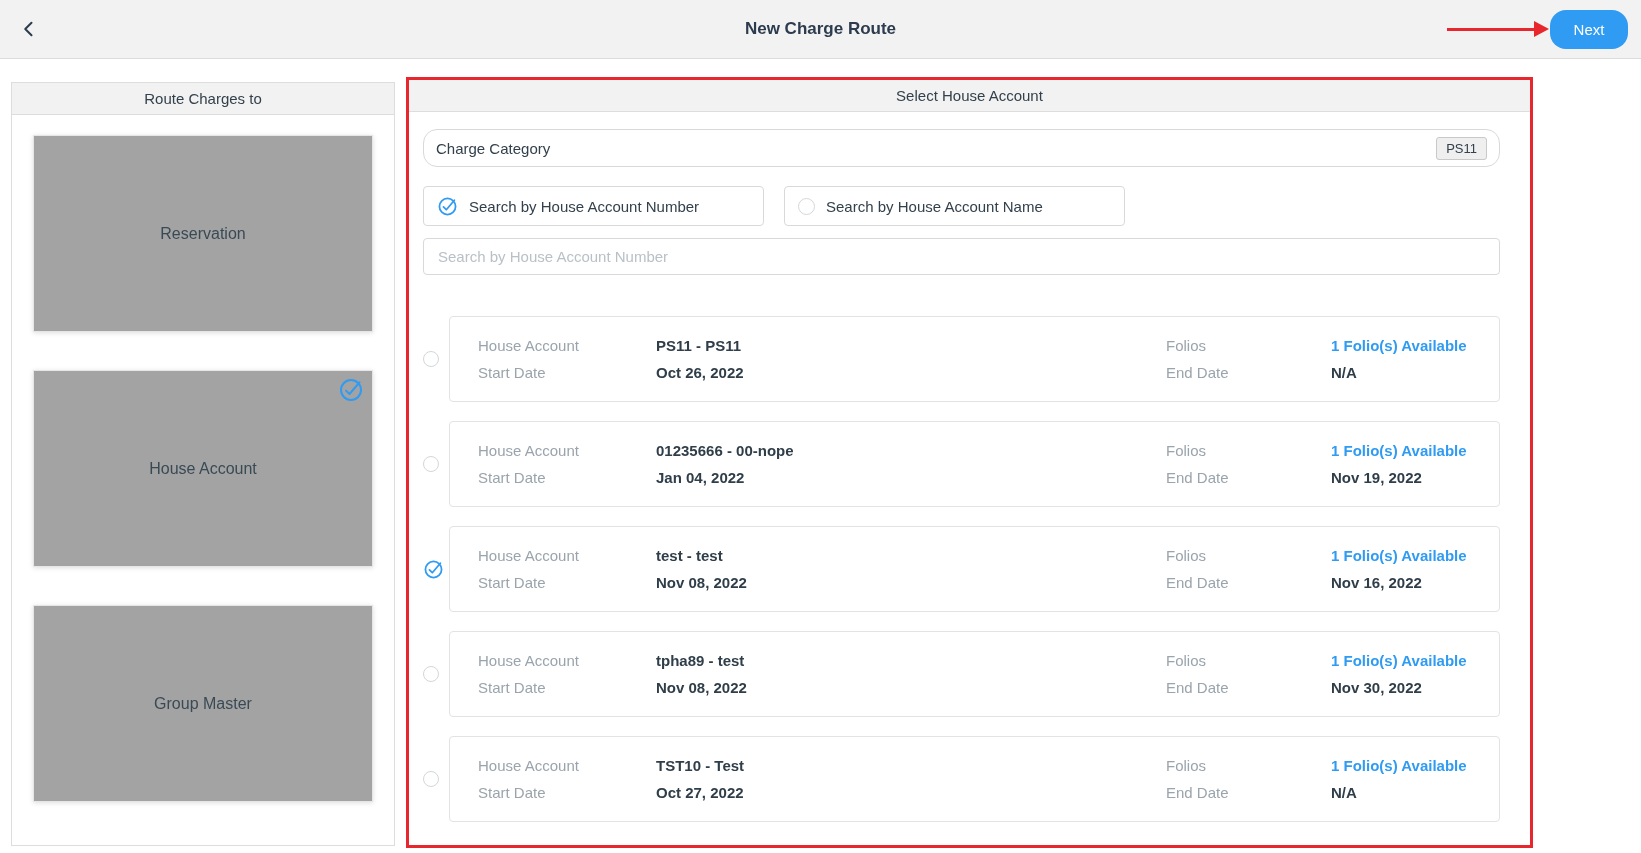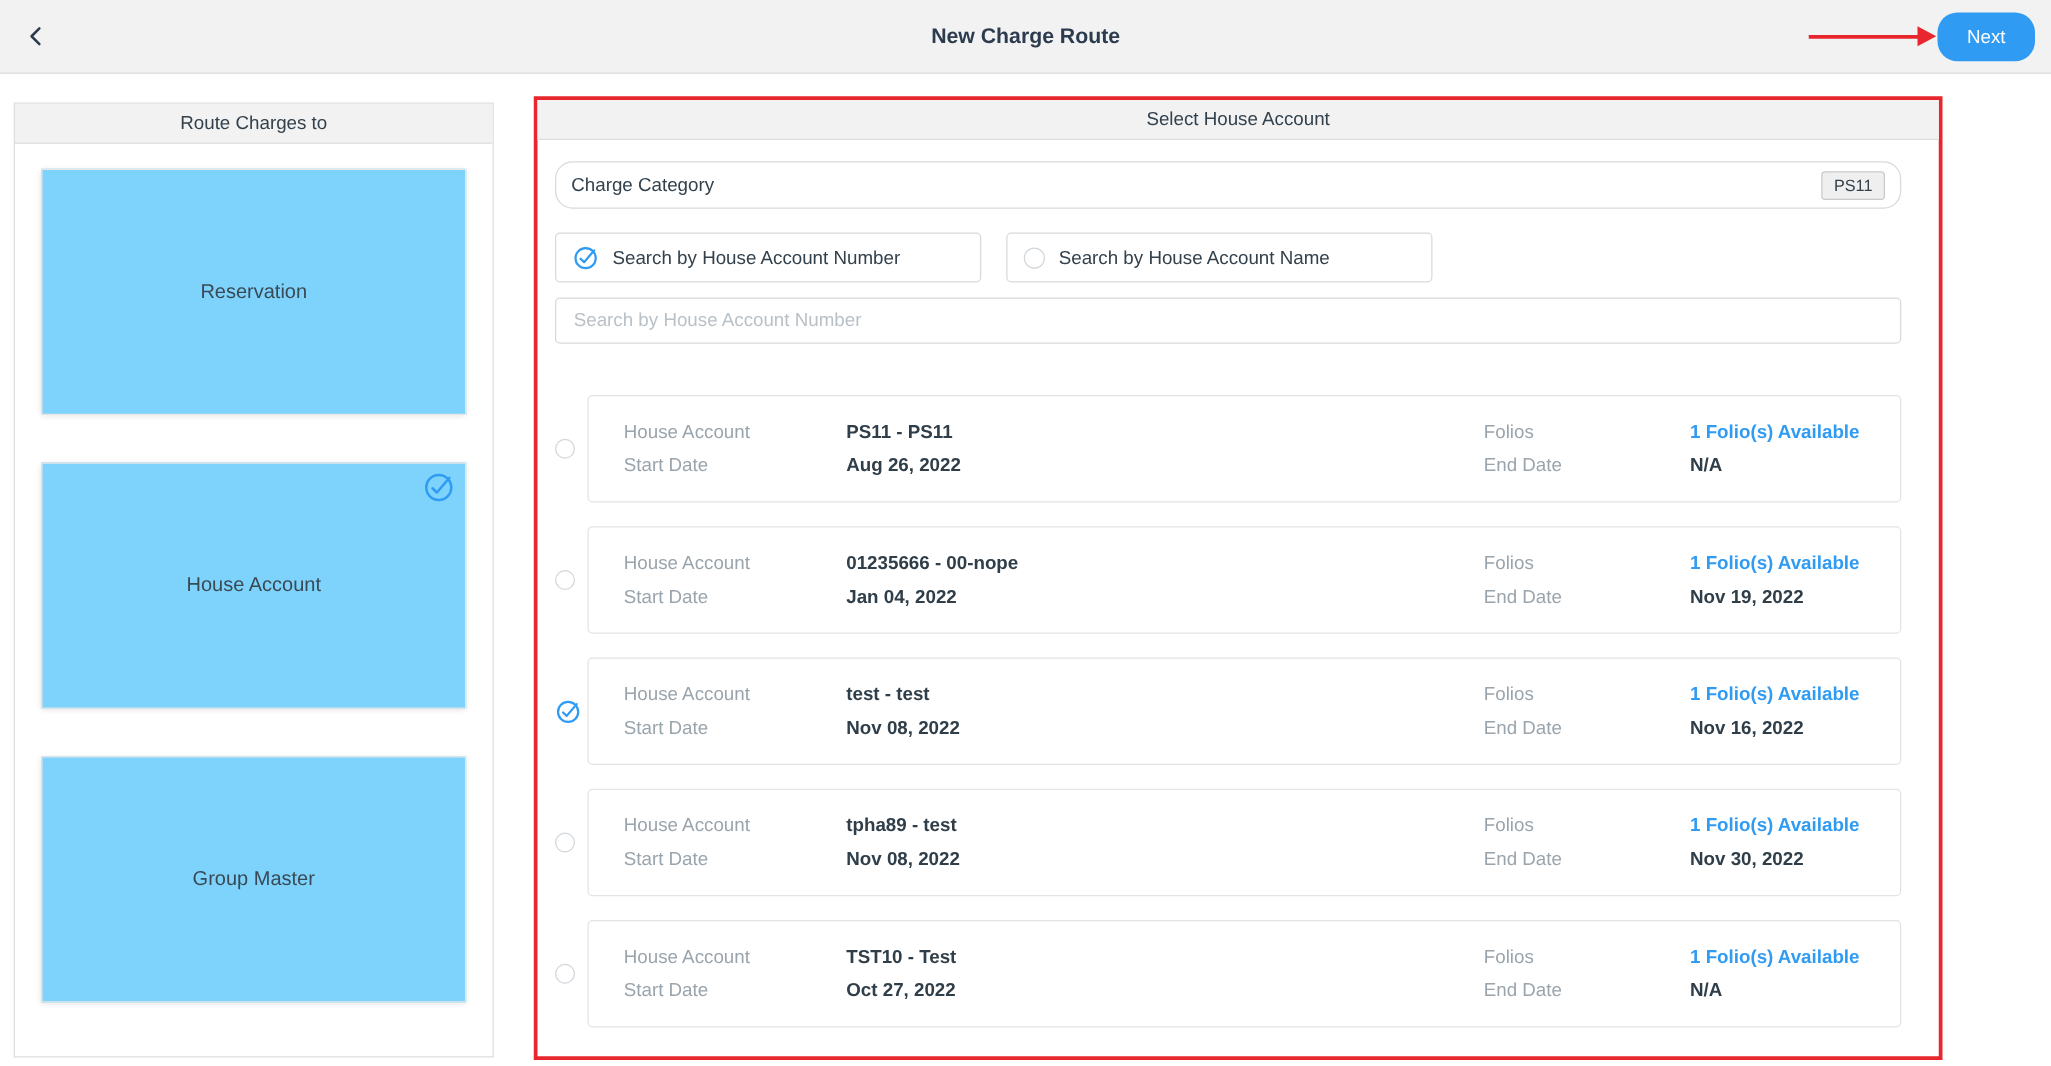--- a/index.html
+++ b/index.html
@@ -54,34 +54,34 @@
     position:absolute;left:11px;top:82px;width:384px;height:764px;
     border:1px solid #ddd;background:#fff;
   }
   .panel-header{
     height:32px;background:var(--header-bg);border-bottom:1px solid #ddd;
     display:flex;align-items:center;justify-content:center;
     font-size:15px;color:var(--dark-text);
   }
   .left-cards{padding:20px 21px 0 21px;}
   .left-card{
-    position:relative;height:197px;margin-bottom:38px;background:#7dd3fc;
+    position:relative;height:197px;margin-bottom:38px;background:#a3a3a3;
     border:1px solid #e6e6e6;box-shadow:0 1px 5px rgba(0,0,0,.13);
     display:flex;align-items:center;justify-content:center;
     font-size:16px;color:#3a4a55;cursor:pointer;
   }
   .left-card .card-check{
     position:absolute;top:6px;right:8px;width:26px;height:26px;
     color:var(--accent-blue);display:none;
   }
   .left-card.selected .card-check{display:block;}
 
   
   .right-panel{
-    position:absolute;left:427px;top:77px;width:1127px;height:771px;
+    position:absolute;left:406px;top:77px;width:1127px;height:771px;
     border:3px solid var(--annotation-red);background:#fff;
   }
   .right-body{padding:17px 30px 0 14px;}
 
   .charge-category{
     height:38px;border:1px solid #d9d9d9;border-radius:14px;background:#fff;
     display:flex;align-items:center;justify-content:space-between;
     padding:0 12px;font-size:15px;cursor:pointer;
   }
   .chip{
@@ -201,21 +201,21 @@
     <span class="radio-wrap">
 
       <span class="circle-icon radio-circle" style="width:16px;height:16px;"></span>
     </span>
     <div class="account-card">
       <span class="cell-label">House Account</span>
       <span class="cell-value">PS11 - PS11</span>
       <span class="cell-label">Folios</span>
       <span class="cell-value folio-link">1 Folio(s) Available</span>
       <span class="cell-label">Start Date</span>
-      <span class="cell-value">Aug 26, 2022</span>
+      <span class="cell-value">Oct 26, 2022</span>
       <span class="cell-label">End Date</span>
       <span class="cell-value">N/A</span>
     </div>
   </div>
 
   <div class="account-row">
     <span class="radio-wrap">
 
       <span class="circle-icon radio-circle" style="width:16px;height:16px;"></span>
     </span>

